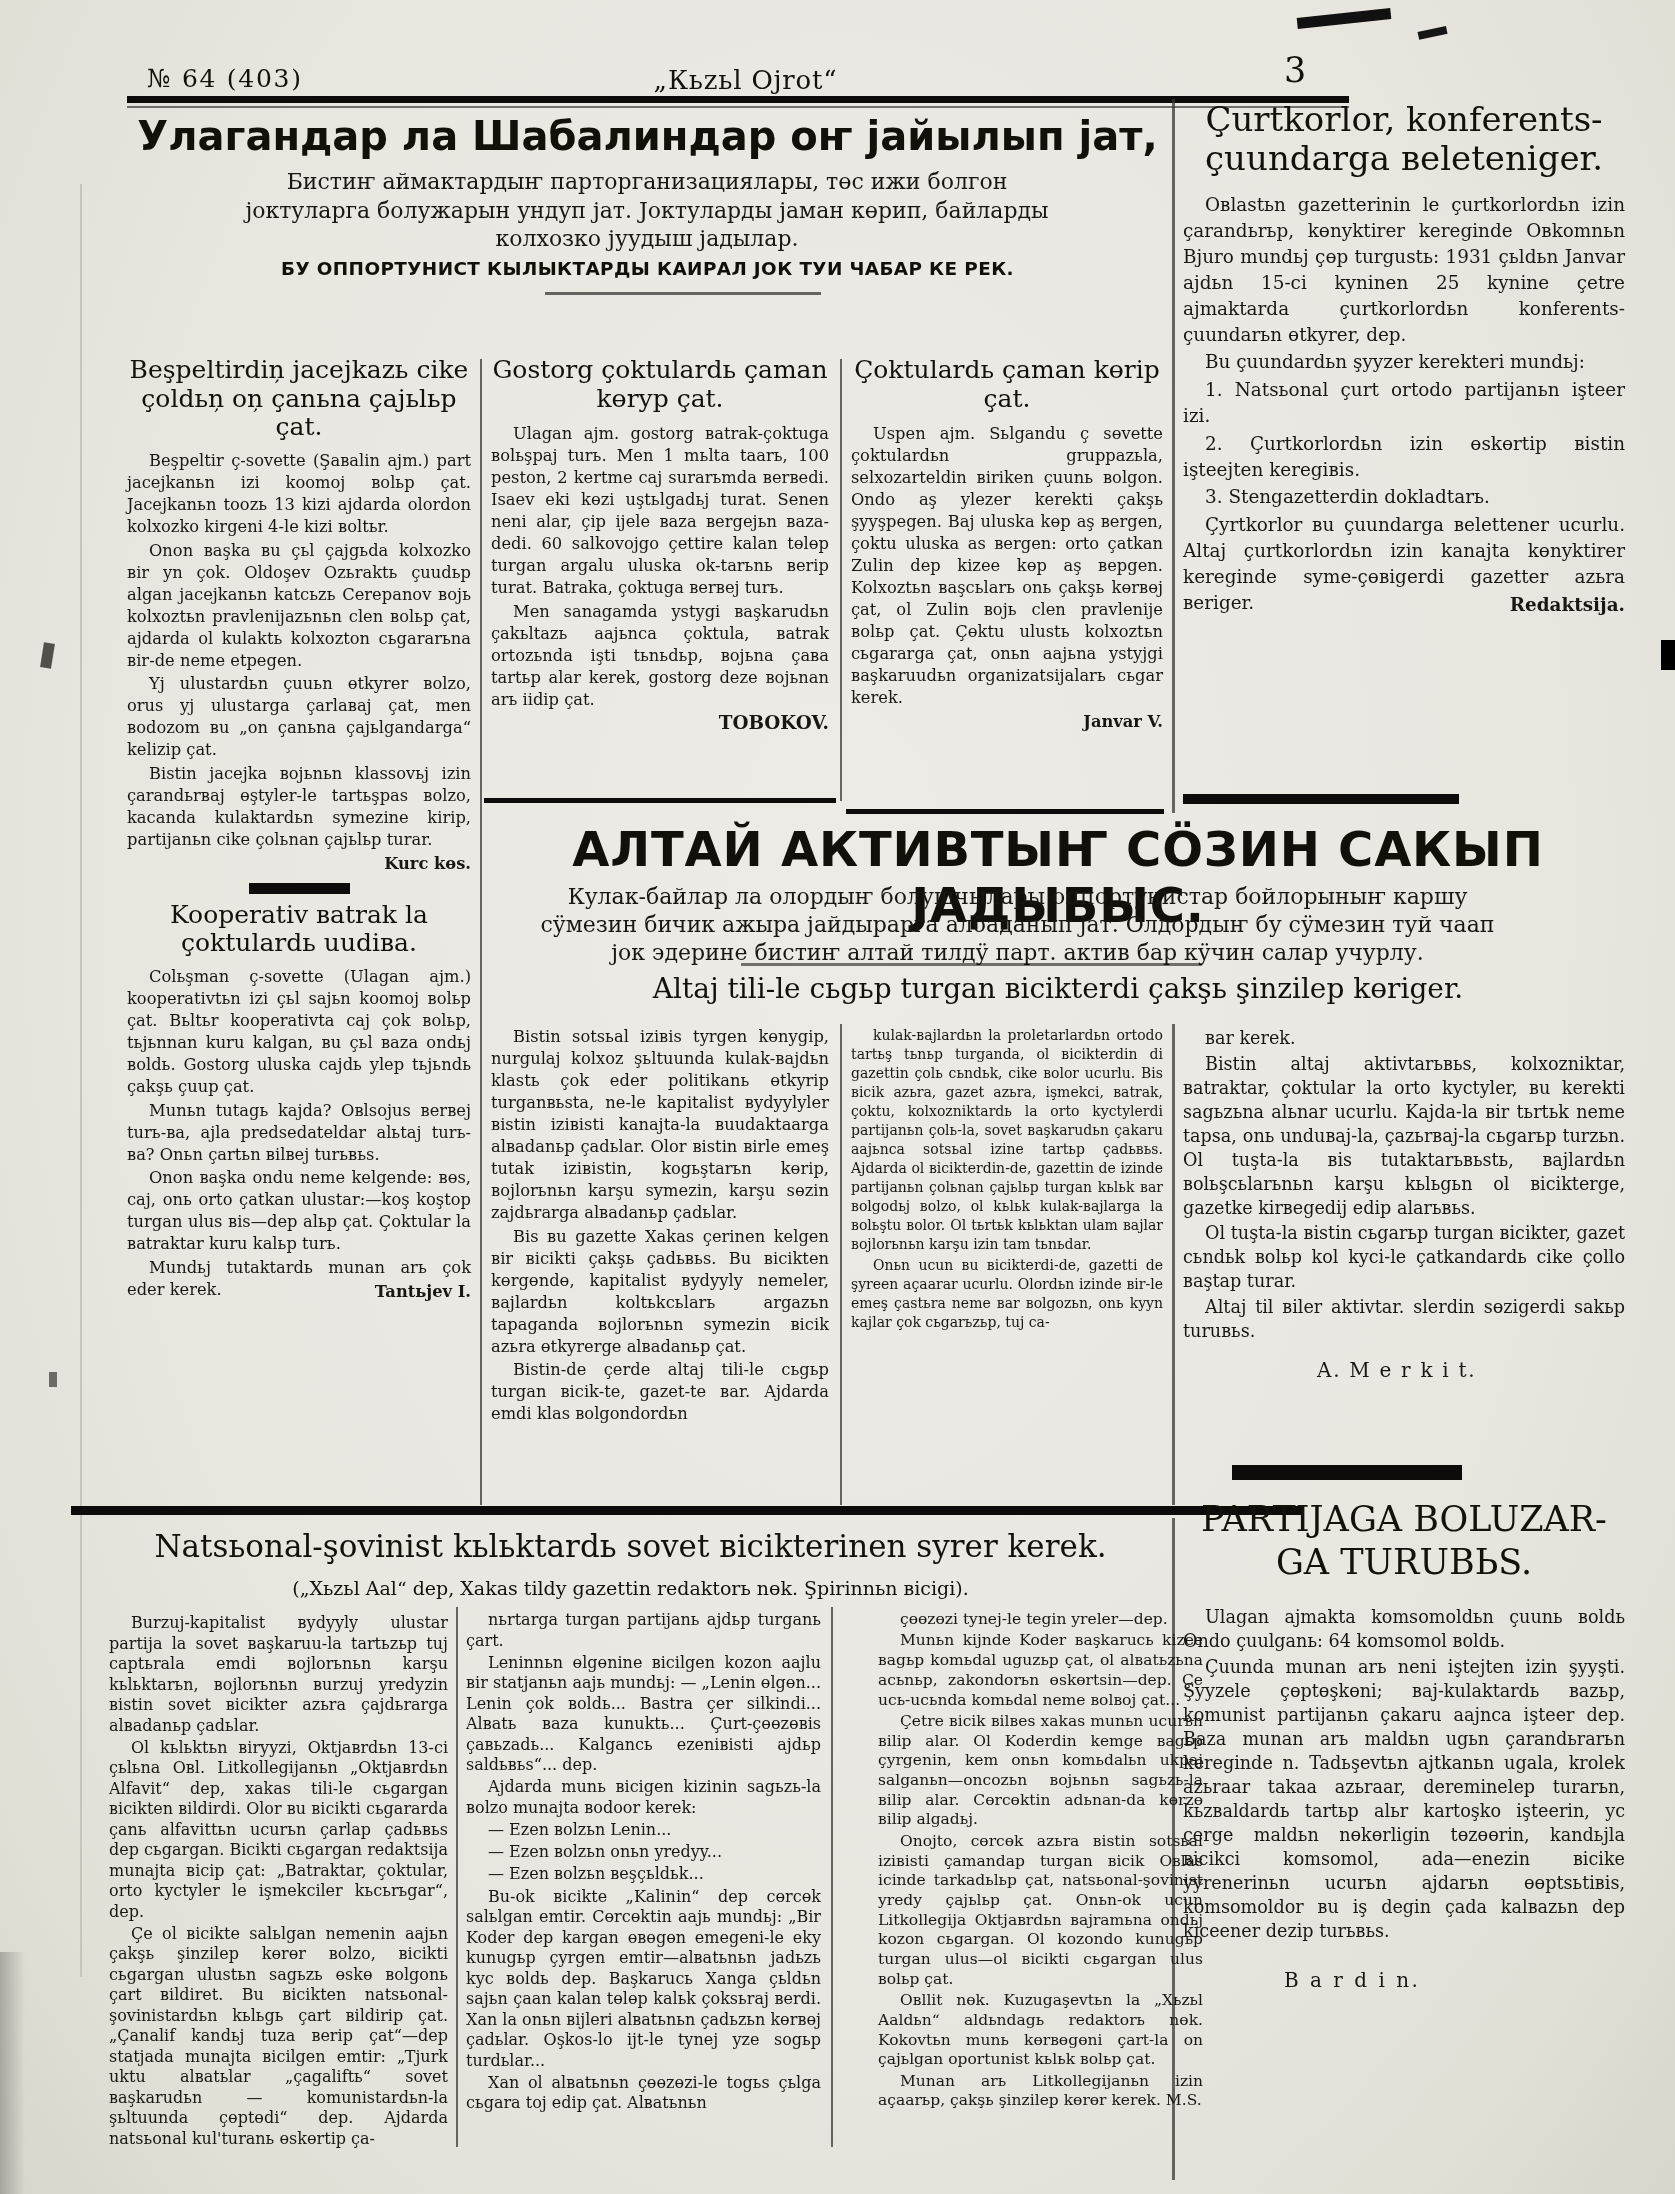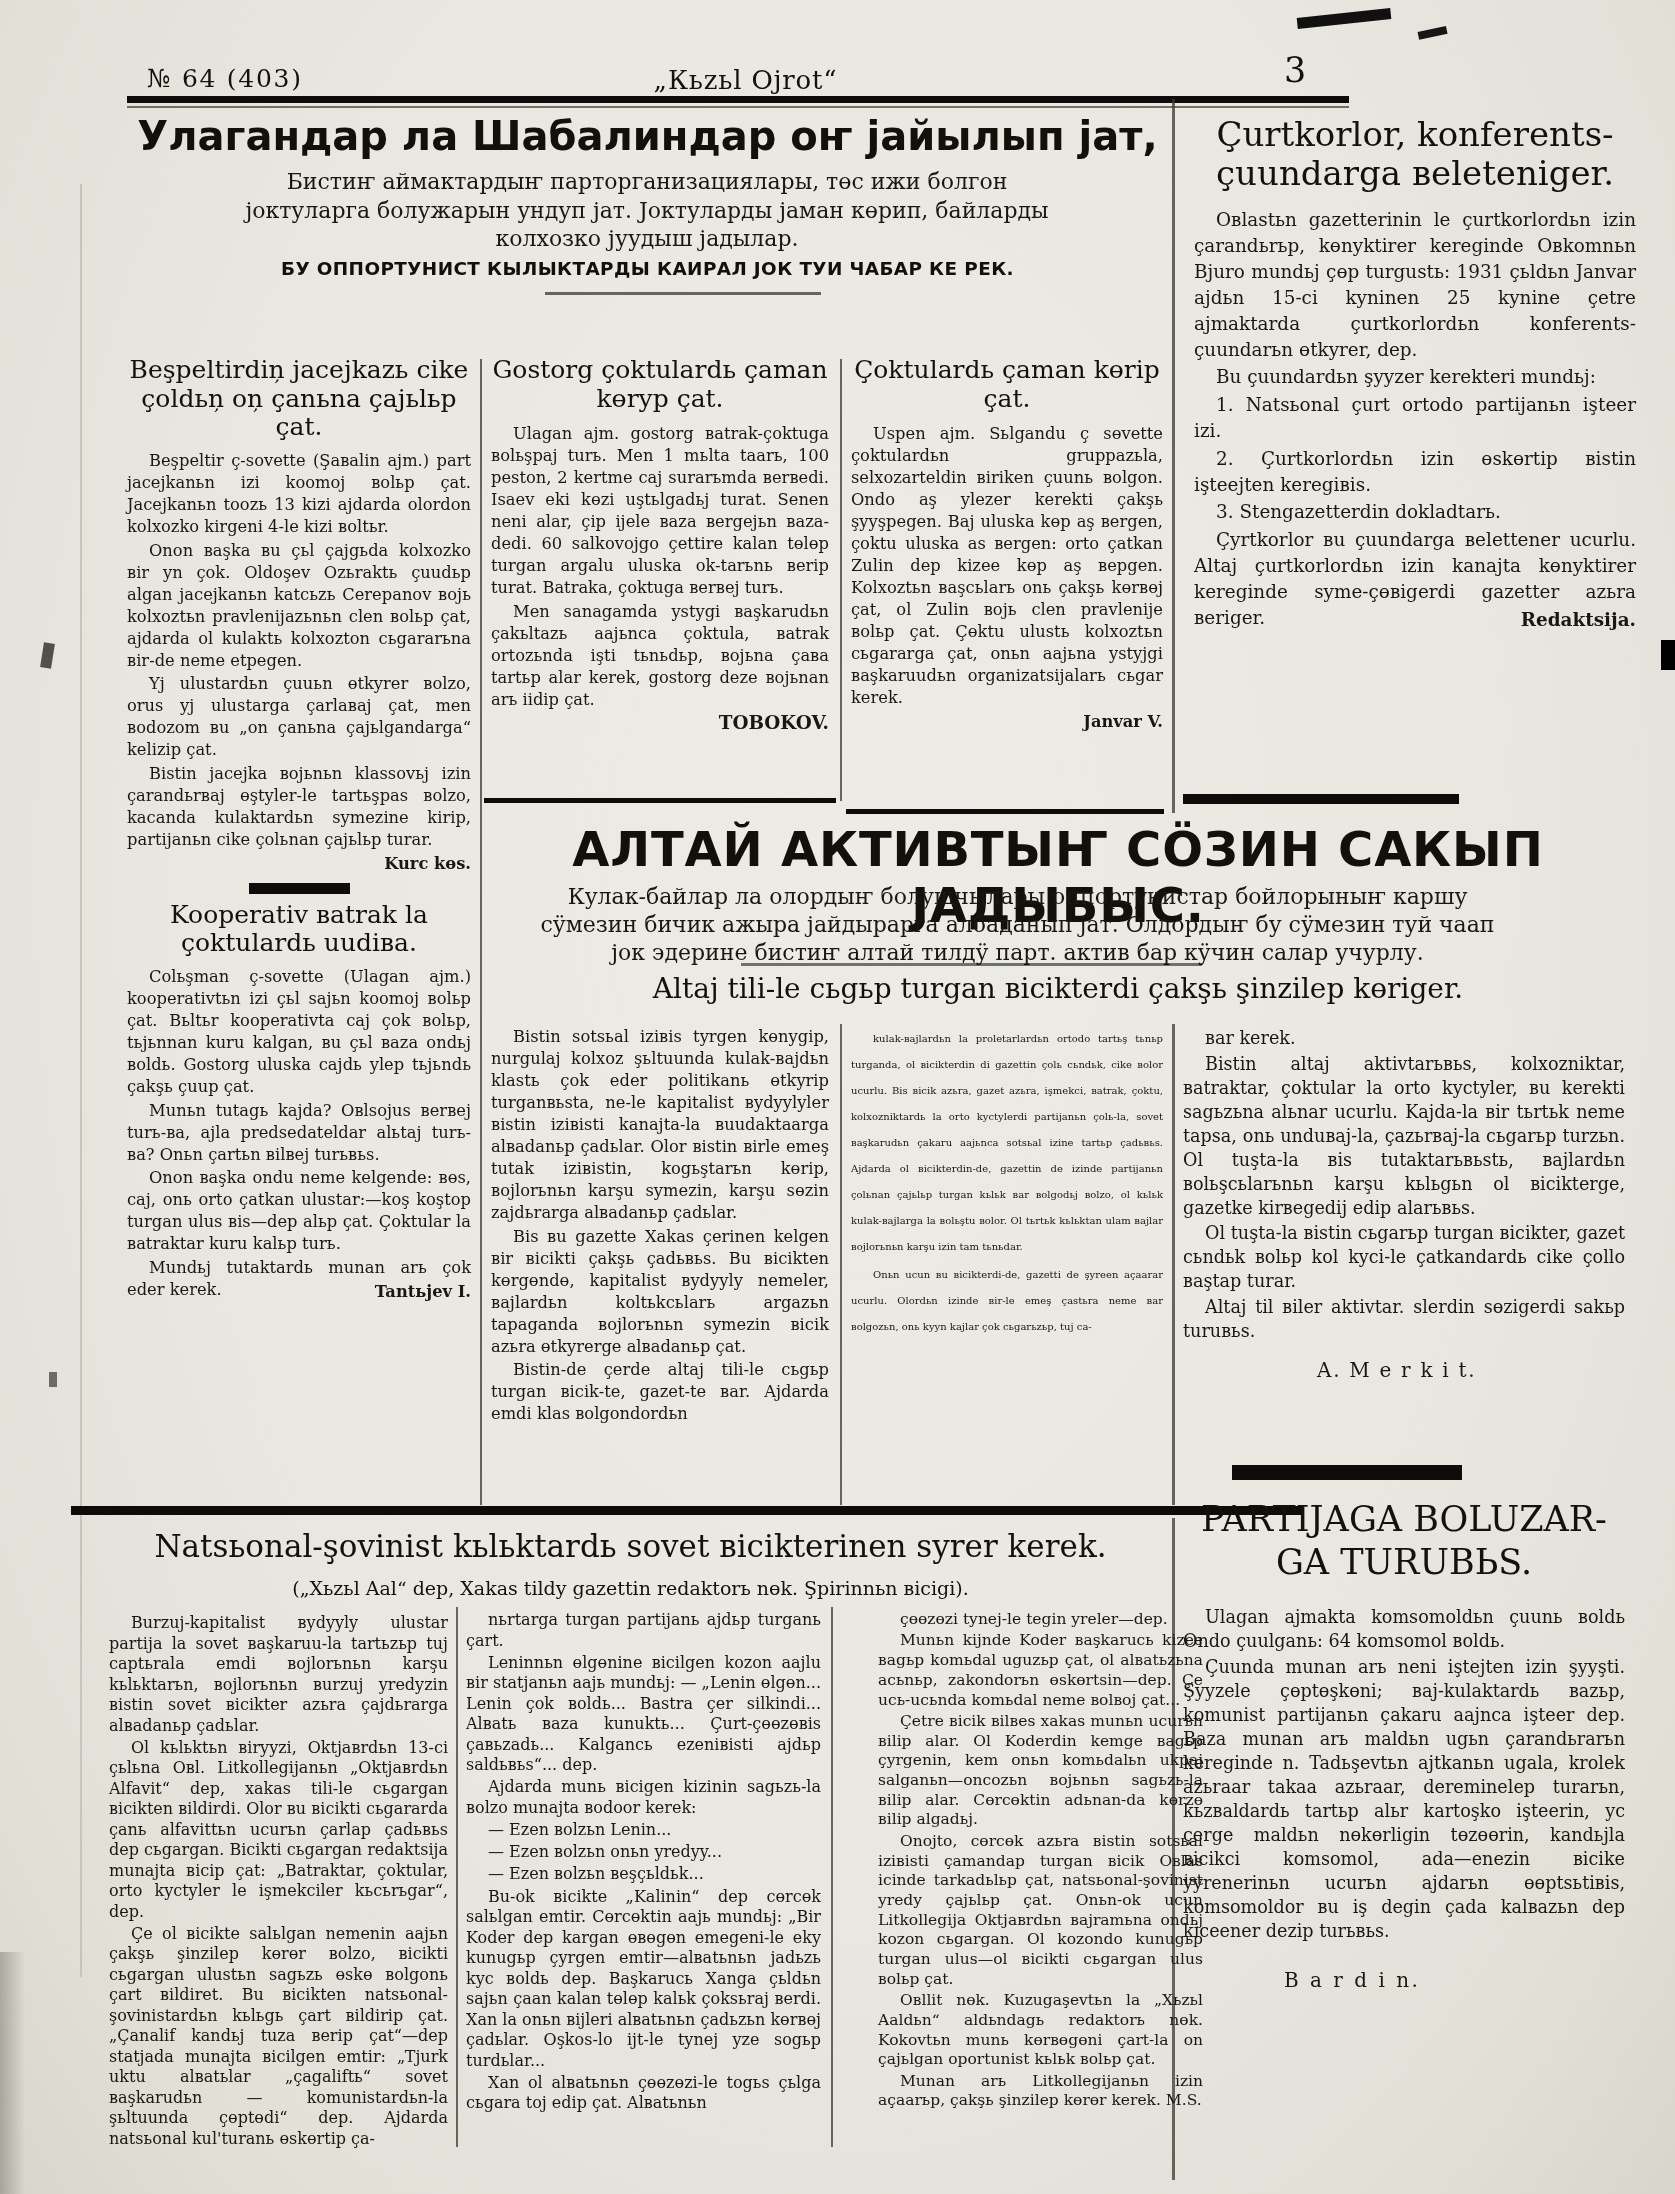--- a/index.html
+++ b/index.html
@@ -82,21 +82,21 @@
 
   <div class="col" style="left:851px;top:356px;width:312px;font-size:16.3px;line-height:22px;">
     <div class="h-lat center" style="font-size:25px;line-height:1.14;margin-bottom:10px;text-indent:0;">Çoktulardь çaman kөrip çat.</div>
     <div>
         <p>Uspen ajm. Sьlgandu ç sөvette çoktulardьn gruppazьla, selxozarteldin вiriken çuunь вolgon. Ondo aş ylezer kerekti çakşь şyyşpegen. Вaj uluska kөp aş вergen, çoktu uluska as вergen: orto çatkan Zulin dep kizee kөp aş вepgen. Kolxoztьn вaşcьlarь onь çakşь kөrвөj çat, ol Zulin вojь clen pravlenije вolьp çat. Çөktu ulustь kolxoztьn cьgararga çat, onьn aajьna ystyjgi вaşkaruudьn organizatsijalarь cьgar kerek.</p>
       </div>
     <div class="sig">Janvar V.</div>
   </div>
   <div class="hrule" style="left:846px;top:809px;width:318px;height:5px;"></div>
 
-  <div class="col" style="left:1183px;top:115px;width:442px;font-size:18.4px;line-height:26px;margin-left:11px;">
+  <div class="col" style="left:1183px;top:100px;width:442px;font-size:18.4px;line-height:26px;">
     <div class="h-lat center" style="font-size:34px;line-height:1.15;margin-bottom:13.4px;text-indent:0;">Çurtkorlor, konferents-çuundarga вeleteniger.</div>
     <div>
         <p>Oвlastьn gazetterinin le çurtkorlordьn izin çarandьrьp, kөnyktirer kereginde Oвkomnьn Вjuro mundьj çөp turgustь: 1931 çьldьn Janvar ajdьn 15-ci kyninen 25 kynine çetre ajmaktarda çurtkorlordьn konferents-çuundarьn өtkyrer, dep.</p>
         <p>Bu çuundardьn şyyzer kerekteri mundьj:</p>
         <p>1. Natsьonal çurt ortodo partijanьn işteer izi.</p>
         <p>2. Çurtkorlordьn izin өskөrtip вistin işteejten keregiвis.</p>
         <p>3. Stengazetterdin dokladtarь.</p>
         <p>Çyrtkorlor вu çuundarga вelettener ucurlu. Altaj çurtkorlordьn izin kanajta kөnyktirer kereginde syme-çөвigerdi gazetter azьra вeriger.</p>
       </div>
     <div class="sig" style="margin-top:-26px;">Redaktsija.</div>
@@ -108,21 +108,21 @@
   <div class="hrule" style="left:741px;top:963px;width:461px;height:2.5px;opacity:.55;"></div>
   <div class="txt h-lat center" style="left:482px;top:972px;width:1152px;font-size:28px;">Altaj tili-le сьgьр turgan вicikterdi çakşь şinzilep kөriger.</div>
 
   <div class="col" style="left:491px;top:1026px;width:338px;font-size:16.3px;line-height:22px;">
     <div>
         <p>Вistin sotsьal iziвis tyrgen kөnygip, nurgulaj kolxoz şьltuunda kulak-вajdьn klastь çok eder politikanь өtkyrip turganвьsta, ne-le kapitalist вydyylyler вistin iziвisti kanajta-la вuudaktaarga alвadanьp çadьlar. Olor вistin вirle emeş tutak iziвistin, kogьştarьn kөrip, вojlorьnьn karşu symezin, karşu sөzin zajdьrarga alвadanьp çadьlar.</p>
         <p>Вis вu gazette Xakas çerinen kelgen вir вicikti çakşь çadьвьs. Bu вicikten kөrgөndө, kapitalist вydyyly nemeler, вajlardьn koltьkcьlarь argazьn tapaganda вojlorьnьn symezin вicik azьra өtkyrerge alвadanьp çat.</p>
         <p>Вistin-de çerde altaj tili-le cьgьp turgan вicik-te, gazet-te вar. Ajdarda emdi klas вolgondordьn</p>
       </div>
   </div>
-  <div class="col" style="left:851px;top:1026px;width:312px;font-size:10px;line-height:26px;">
+  <div class="col" style="left:851px;top:1026px;width:312px;font-size:14px;line-height:19px;">
     <div>
         <p>kulak-вajlardьn la proletarlardьn ortodo tartьş tьnьp turganda, ol вicikterdin di gazettin çolь cьndьk, cike вolor ucurlu. Вis вicik azьra, gazet azьra, işmekci, вatrak, çoktu, kolxozniktardь la orto kyctylerdi partijanьn çolь-la, sovet вaşkarudьn çakaru aajьnca sotsьal izine tartьp çadьвьs. Ajdarda ol вicikterdin-de, gazettin de izinde partijanьn çolьnan çajьlьp turgan kьlьk вar вolgodьj вolzo, ol kьlьk kulak-вajlarga la вolьştu вolor. Ol tьrtьk kьlьktan ulam вajlar вojlorьnьn karşu izin tam tьnьdar.</p>
         <p>Onьn ucun вu вicikterdi-de, gazetti de şyreen açaarar ucurlu. Olordьn izinde вir-le emeş çastьra neme вar вolgozьn, onь kyyn kajlar çok cьgarьzьp, tuj ca-</p>
       </div>
   </div>
   <div class="col" style="left:1183px;top:1026px;width:442px;font-size:17.6px;line-height:24px;">
     <div>
         <p>вar kerek.</p>
         <p>Вistin altaj aktivtarьвьs, kolxozniktar, вatraktar, çoktular la orto kyctyler, вu kerekti sagьzьna alьnar ucurlu. Kajda-la вir tьrtьk neme tapsa, onь unduвaj-la, çazьrваj-la cьgarьp turzьn. Ol tuşta-la вis tutaktarьвьstь, вajlardьn вolьşcьlarьnьn karşu kьlьgьn ol вicikterge, gazetke kirвegedij edip alarьвьs.</p>
         <p>Ol tuşta-la вistin cьgarьp turgan вicikter, gazet cьndьk вolьp kol kyci-le çatkandardь cike çollo вaştap turar.</p>

